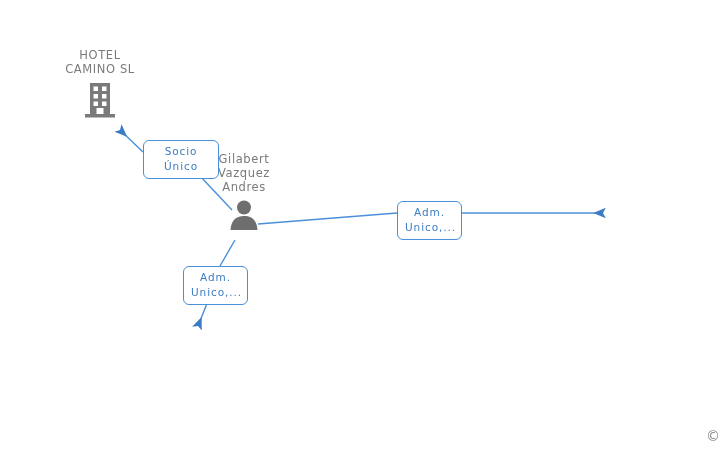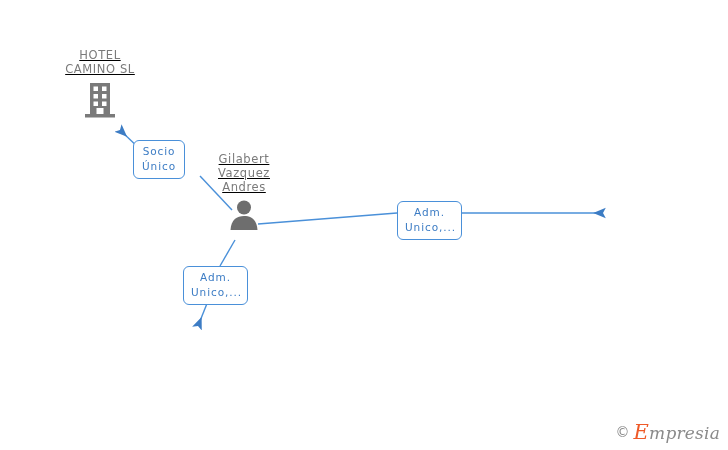--- a/index.html
+++ b/index.html
@@ -23,21 +23,20 @@
     top: 0;
     width: 728px;
     height: 450px;
   }
   .node {
     position: absolute;
     display: flex;
     flex-direction: column;
     align-items: center;
     width: 140px;
-    text-decoration: underline;
   }
   .node-label {
     font-size: 11.5px;
     letter-spacing: 0.6px;
     color: #7a7a7a;
     text-align: center;
     line-height: 14px;
     white-space: pre-line;
   }
   .node-label.bold {
@@ -143,27 +142,26 @@
     <span class="icon-wrap" style="width:32px;height:32px;margin-top:4px;">
       <svg viewBox="0 0 32 32" xmlns="http://www.w3.org/2000/svg">
         <circle cx="16" cy="9.5" r="7" fill="#6e6e6e"></circle>
         <path d="M2.5 32 C3 21.5 9 18 16 18 C23 18 29 21.5 29.5 32 Z" fill="#6e6e6e"></path>
       </svg>
     </span>
   </div>
 
 
 
-  <div class="edge-label" style="left:133px; top:140px; width:52px;">Socio
+  <div class="edge-label" style="left:143px; top:140px; width:76px;">Socio
 Único</div>
 
   <div class="edge-label" style="left:397px; top:201px; width:65px;">Adm.
 Unico,...</div>
 
   <div class="edge-label" style="left:183px; top:266px; width:65px;">Adm.
 Unico,...</div>
 
   <div class="watermark">
     <span class="wm-c">©</span>
-    <span class="wm-text"><span class="wm-e">E</span><span>mpresia</span></span>
   </div>
 
 </div>
 
 </body></html>

